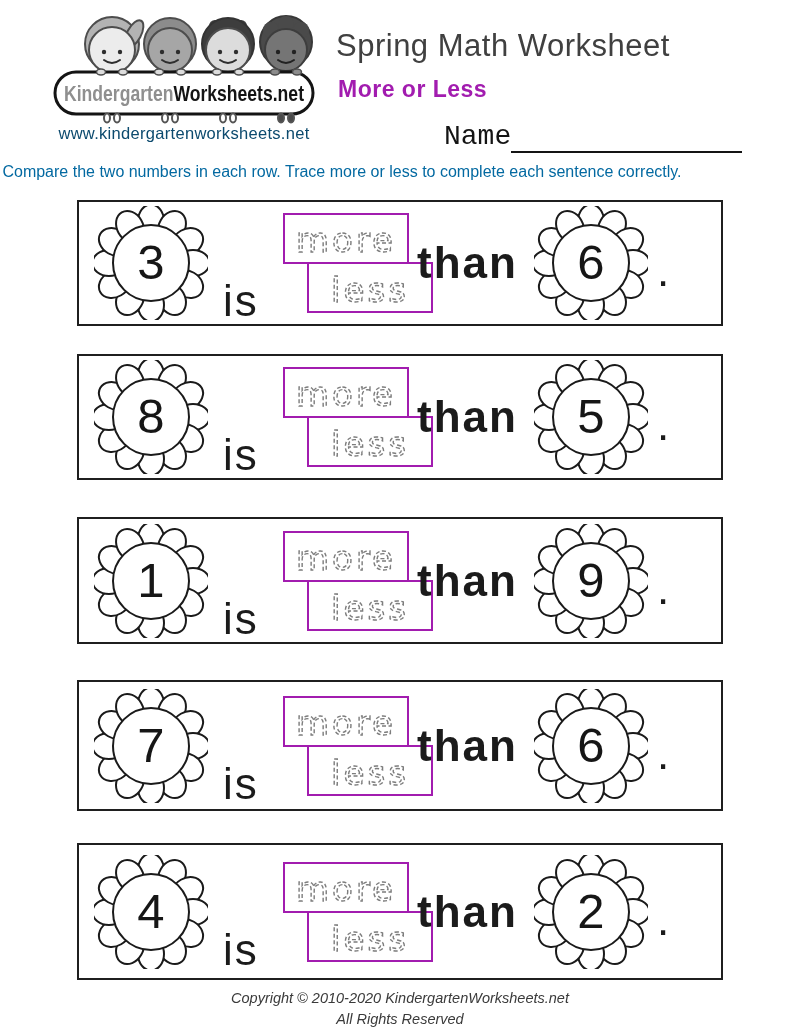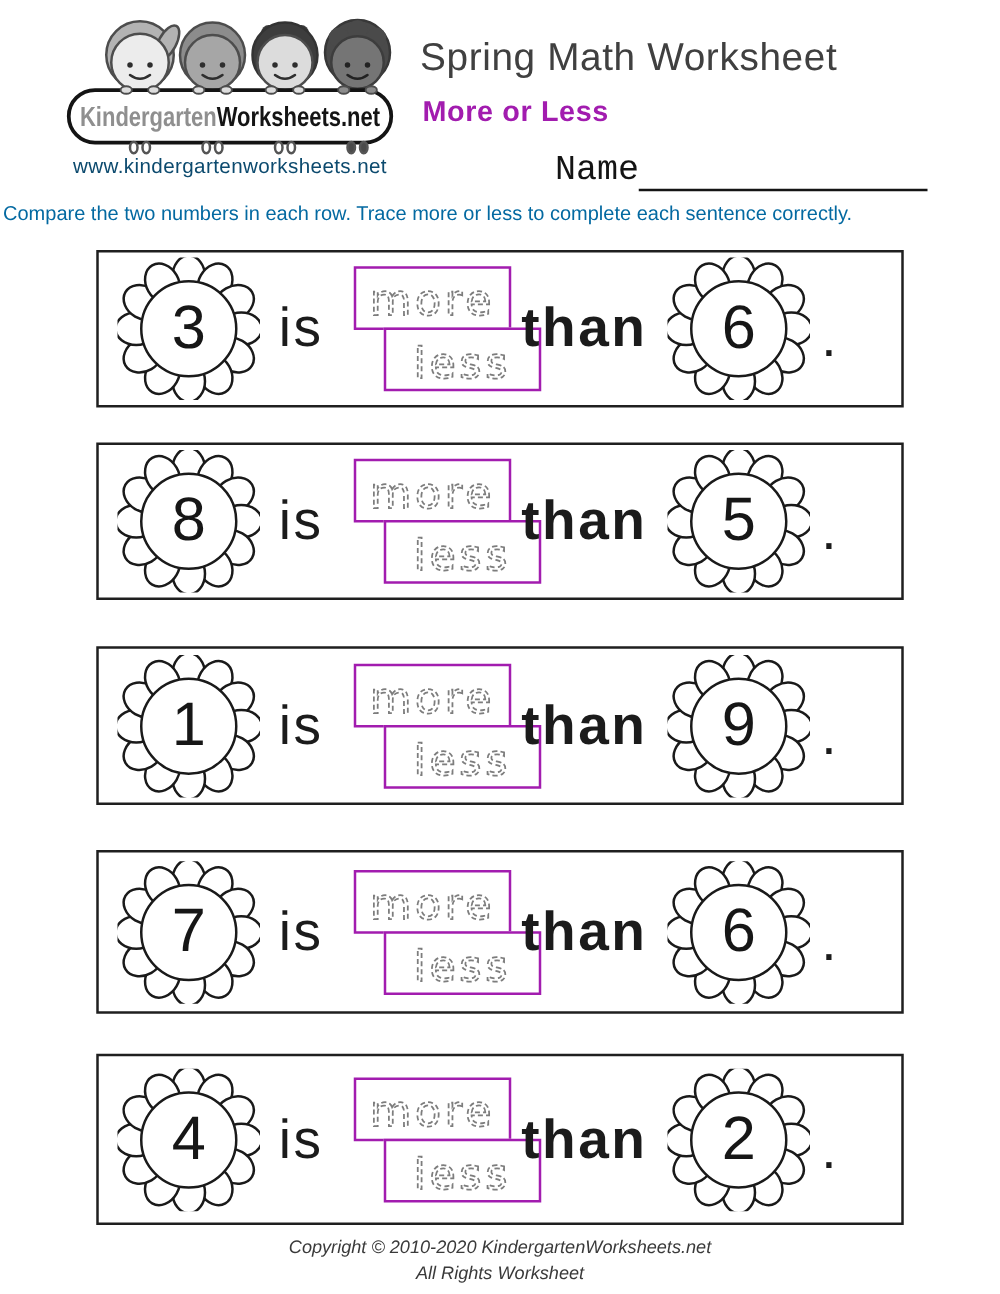--- a/index.html
+++ b/index.html
@@ -44,21 +44,21 @@
   .flower-left{left:15px;}
   .flower-right{left:455px;}
   .flower .num{
     position:absolute;inset:0;display:flex;align-items:center;justify-content:center;
     font-size:49px;font-weight:400;color:#161616;padding-bottom:2px;
   }
   .word{
     position:absolute;top:0;height:100%;display:flex;align-items:center;
     font-size:44px;color:#1b1b1b;letter-spacing:2px;font-weight:400;
   }
-  .word-is{left:144px;}
+  .word-is{left:144px;margin-top:38px;}
   .word-than{left:338px;font-weight:bold;}
   .word-period{left:578px;transform:translateY(8px);}
   .trace-box{
     position:absolute;left:204px;top:50%;transform:translateY(-50%);
     width:126px;
   }
   .trace-cell{
     width:126px;height:51px;border:2px solid #a21caf;box-sizing:border-box;
     background:#ffffff;display:flex;align-items:center;justify-content:center;
   }
@@ -437,14 +437,14 @@
         <circle cx="0" cy="0" r="38"></circle>
       </g>
     </svg>
     <span class="num">2</span>
   </div>
   <span class="word word-period">.</span>
 </div>
 
 <div class="footer">
   <div>Copyright © 2010-2020 KindergartenWorksheets.net</div>
-  <div>All Rights Worksheet</div>
+  <div>All Rights Reserved</div>
 </div>
 
 </body></html>

